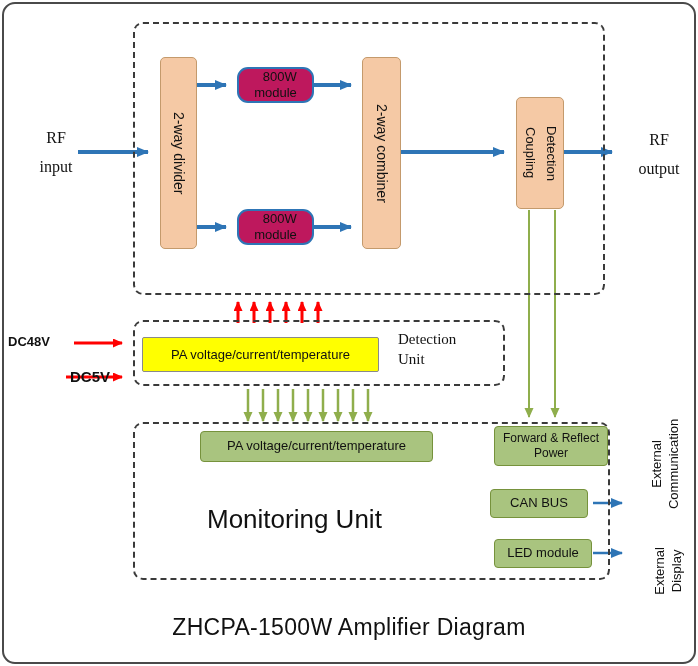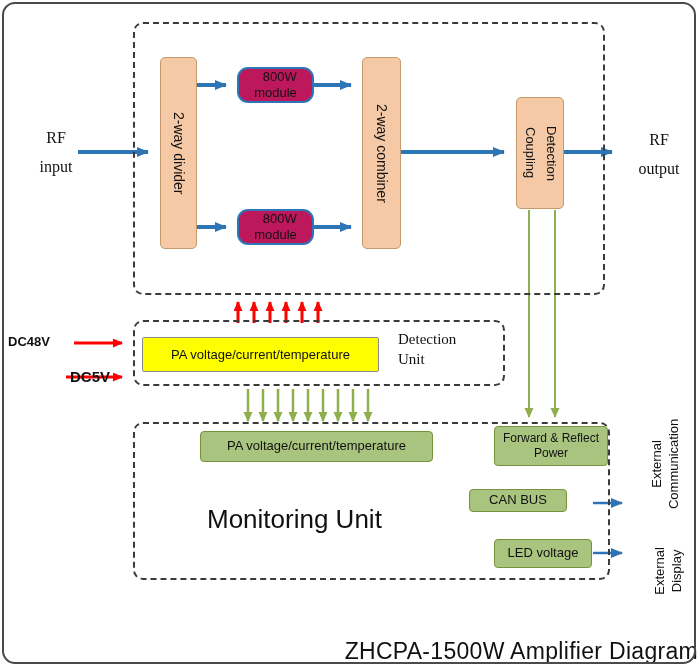--- a/index.html
+++ b/index.html
@@ -46,30 +46,30 @@
 
   #det-box   { left:133px; top:320px; width:372px; height:66px; }
   #det-label { left:398px; top:329px; width:100px; font-size:15px; text-align:left; line-height:1.35; }
   #ybox-pa   { left:142px; top:337px; width:237px; height:35px; }
   #dc48      { left:8px;  top:334px; font-size:13px; font-weight:bold; }
   #dc5       { left:22px; top:368px; font-size:15px; font-weight:bold;margin-left:48px; }
 
   #mon-box   { left:133px; top:422px; width:477px; height:158px; }
   #gbox-pa   { left:200px; top:431px; width:233px; height:31px; }
   #fwd       { left:494px; top:426px; width:114px; height:40px; font-size:12px; }
-  #canbus    { left:469px; top:489px; width:98px;  height:23px; }
+  #canbus    { left:490px; top:489px; width:98px;  height:29px; }
   #led       { left:494px; top:539px; width:98px;  height:29px; }
   #mon-label { left:207px; top:504px; font-size:26px; }
 
   #ext-comm { left:645px; top:398px; width:42px; height:132px; display:flex; align-items:center; justify-content:center; }
   #ext-comm span { transform:rotate(-90deg); white-space:pre-line; text-align:center; font-size:13px; width:132px; line-height:1.3; }
   #ext-disp { left:649px; top:524px; width:40px; height:94px; display:flex; align-items:center; justify-content:center; }
   #ext-disp span { transform:rotate(-90deg); white-space:pre-line; text-align:center; font-size:13px; width:94px; line-height:1.3; }
 
-  #title { left:0; right:0; top:614px; text-align:right; font-size:23px; letter-spacing:.3px;margin-top:24px; }
+  #title { left:0; right:0; top:614px; text-align:center; font-size:23px; letter-spacing:.3px; }
 
   #arrows { left:0; top:0; pointer-events:none; }
 </style>
 </head>
 <body>
 
 <div id="stage">
 
   <svg id="arrows" class="abs" width="698" height="666" viewBox="0 0 698 666">
     <defs>
@@ -146,21 +146,21 @@
 Unit</div>
   <div class="abs ybox" id="ybox-pa">PA voltage/current/temperature</div>
   <div class="abs" id="dc48">DC48V</div>
   <div class="abs" id="dc5">DC5V</div>
 
   <div class="abs dash" id="mon-box"></div>
   <div class="abs gbox" id="gbox-pa">PA voltage/current/temperature</div>
   <div class="abs gbox" id="fwd">Forward &amp; Reflect
 Power</div>
   <div class="abs gbox" id="canbus">CAN BUS</div>
-  <div class="abs gbox" id="led">LED voltage</div>
+  <div class="abs gbox" id="led">LED module</div>
   <div class="abs" id="mon-label">Monitoring Unit</div>
 
   <div class="abs" id="ext-comm">
     <span>External
 Communication</span>
   </div>
   <div class="abs" id="ext-disp">
     <span>External
 Display</span>
   </div>

